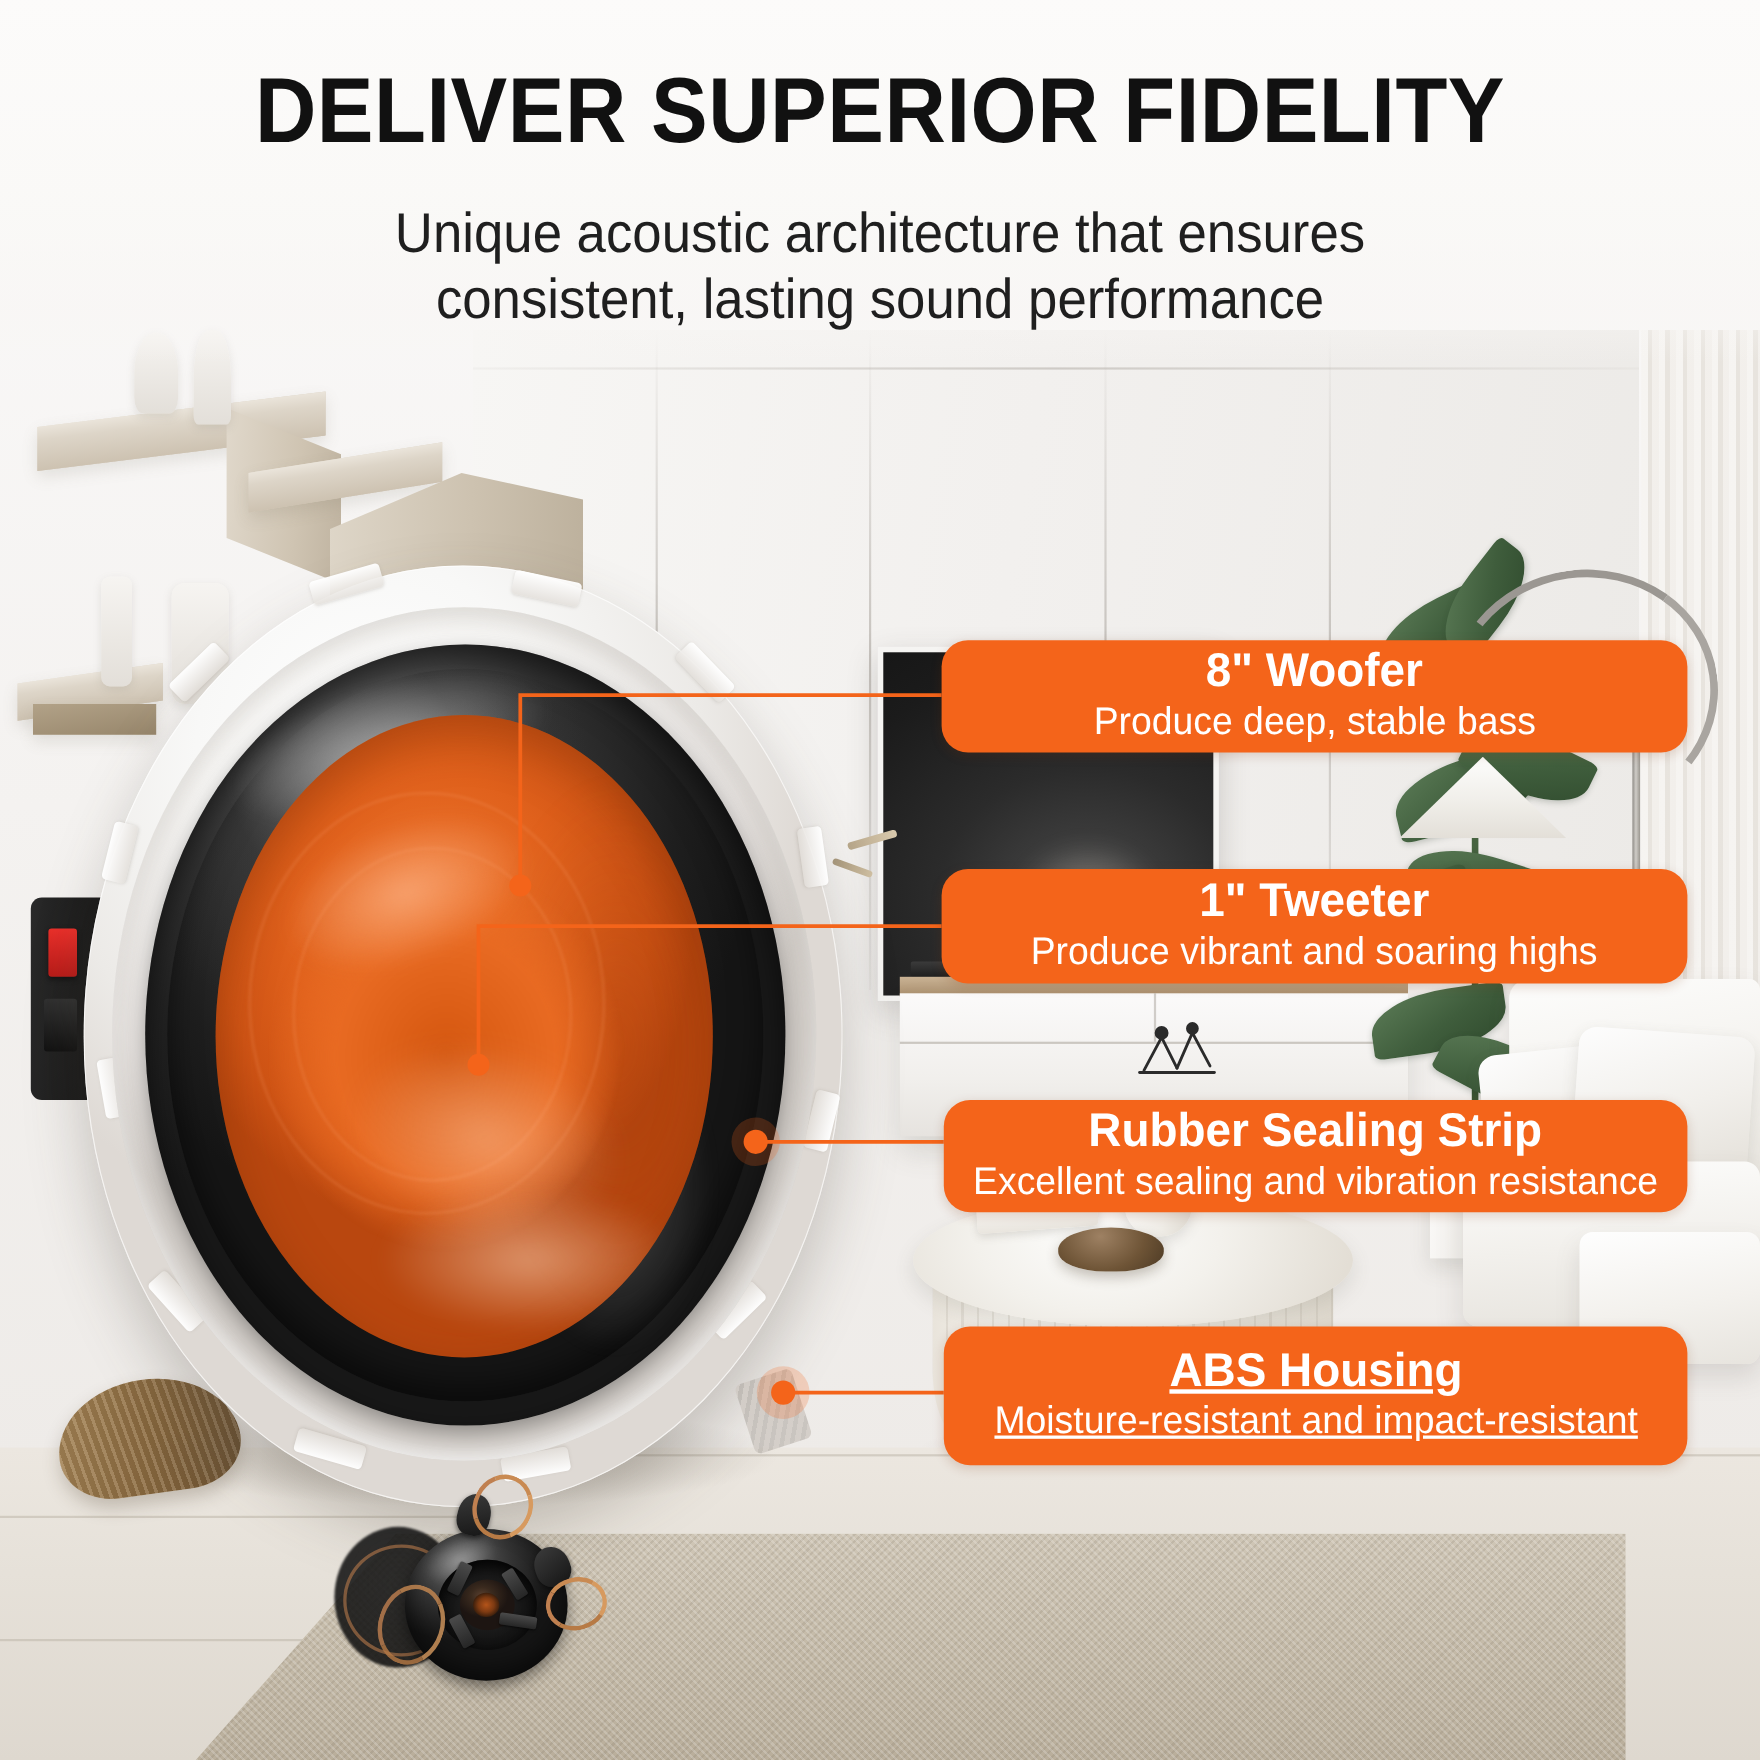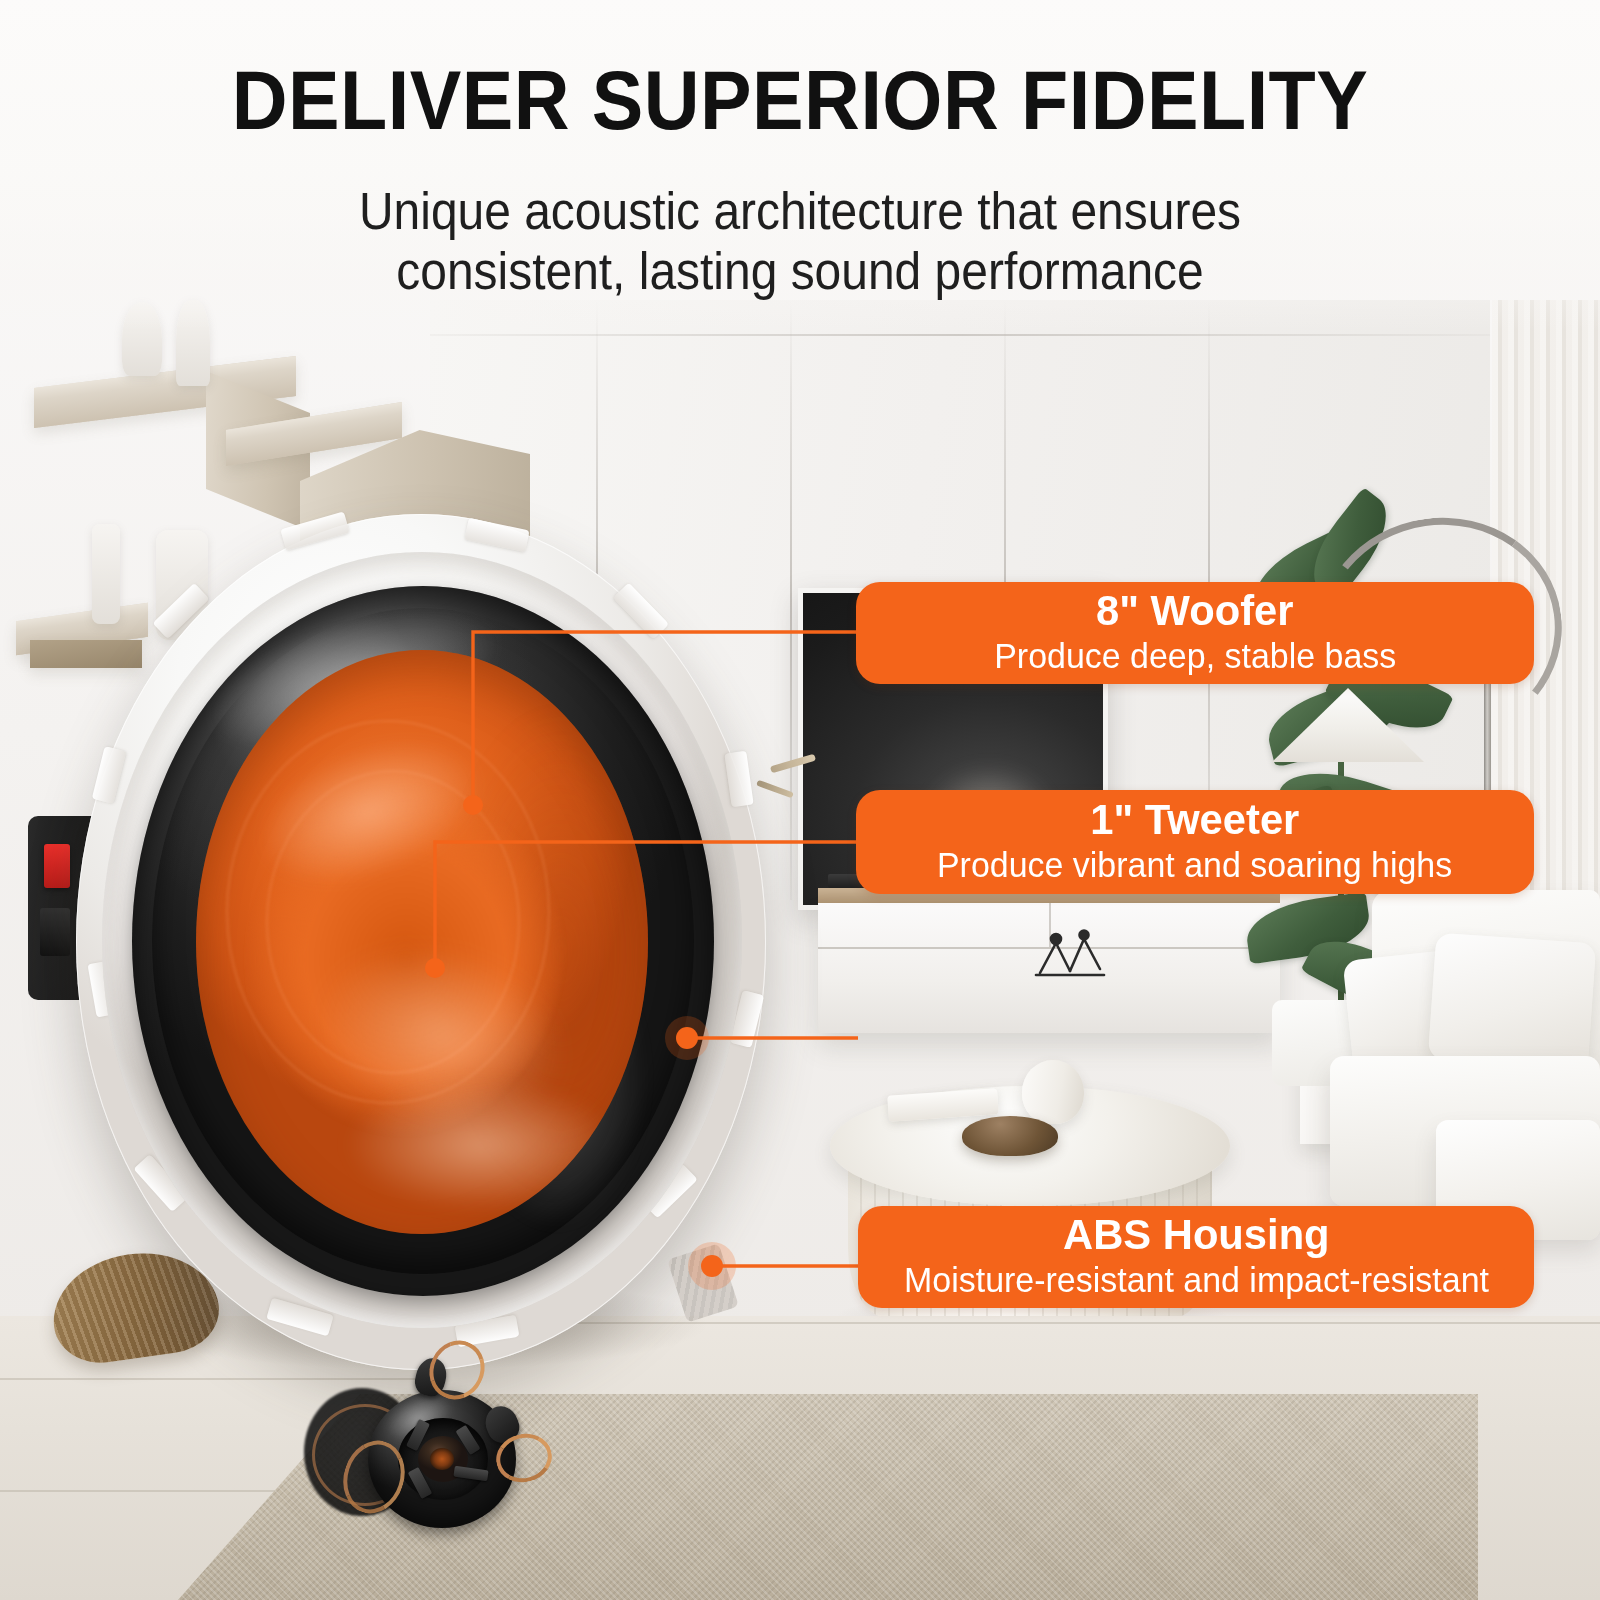--- a/index.html
+++ b/index.html
@@ -563,21 +563,21 @@
     font-weight: 400;
     line-height: 1.1;
     margin-top: 3px;
     white-space: nowrap;
     transform: scaleX(.97);
   }
 
   #co1 { left: 856px; top: 582px;  width: 678px; height: 102px; }
   #co2 { left: 856px; top: 790px;  width: 678px; height: 104px; }
   #co3 { left: 858px; top: 1000px; width: 676px; height: 102px; }
-  #co4 { left: 858px; top: 1206px; width: 676px; height: 102px; }
+  #co4 { left: 858px; top: 1206px; width: 676px; height: 126px; text-decoration: underline; }
 </style>
 </head>
 <body>
 
 <div id="stage">
 
   <div class="scene">
     <div class="wall-upper"></div>
 
     <div class="panel-wall">
@@ -768,18 +768,22 @@
   </svg>
 
   <div class="callout" id="co1">
     <div class="co-title">8" Woofer</div>
     <div class="co-sub">Produce deep, stable bass</div>
   </div>
   <div class="callout" id="co2">
     <div class="co-title">1" Tweeter</div>
     <div class="co-sub">Produce vibrant and soaring highs</div>
   </div>
+  <div class="callout" id="co3">
+    <div class="co-title">Rubber Sealing Strip</div>
+    <div class="co-sub">Excellent sealing and vibration resistance</div>
+  </div>
   <div class="callout" id="co4">
     <div class="co-title">ABS Housing</div>
     <div class="co-sub">Moisture-resistant and impact-resistant</div>
   </div>
 
 </div>
 
 </body></html>

